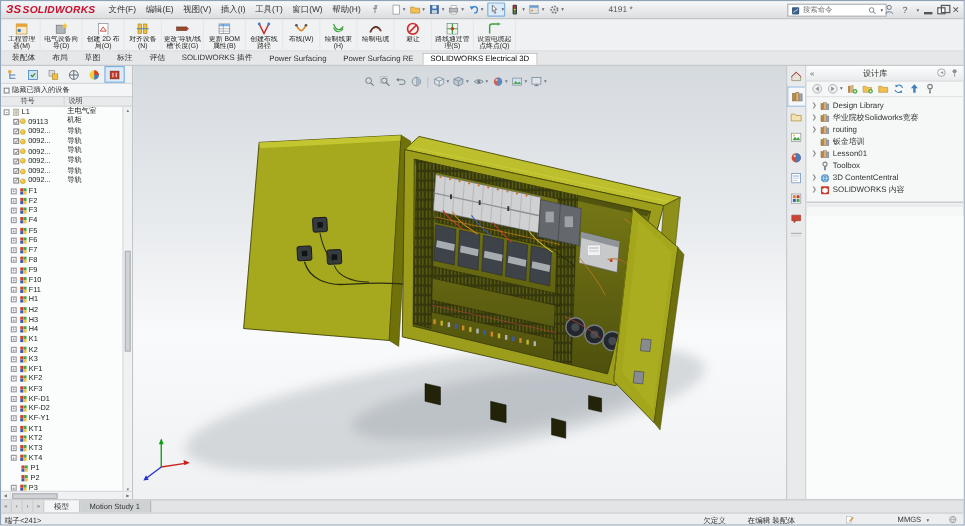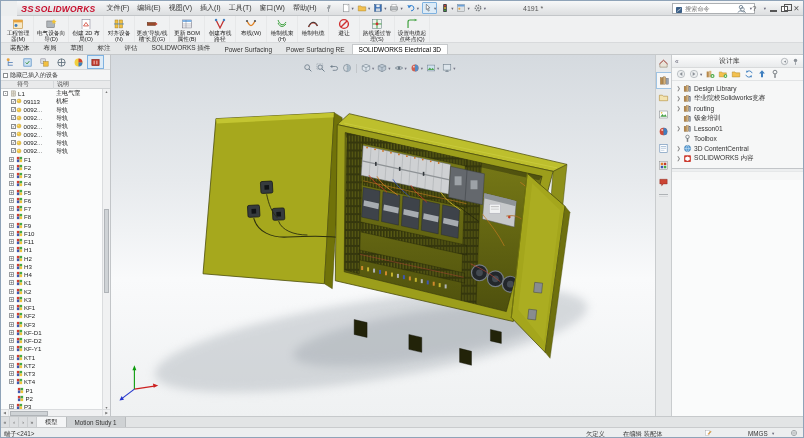--- a/index.html
+++ b/index.html
@@ -2,21 +2,21 @@
 <html><head>
 <meta charset="utf-8">
 <style>
   *{margin:0;padding:0;box-sizing:border-box;}
   html,body{width:804px;height:438px;overflow:hidden;}
   body{font-family:"Liberation Sans","DejaVu Sans",sans-serif;background:#cfd3d6;}
   #window{position:relative;width:804px;height:438px;background:#eceeef;border:1px solid #8fa3b8;overflow:hidden;}
 
   
   .titlebar{position:absolute;top:0;left:0;right:0;height:15px;display:flex;align-items:center;
-    background:linear-gradient(#f7f8f9,#dcdee0);border-bottom:1px solid #c3c6c9;z-index:9;margin-left:16px;}
+    background:linear-gradient(#f7f8f9,#dcdee0);border-bottom:1px solid #c3c6c9;z-index:9;}
   .logo{margin-left:4px;font-size:8.5px;font-weight:bold;font-style:italic;color:#c8102e;white-space:nowrap;letter-spacing:.2px;}
   .logo .mark{font-size:9.5px;margin-right:1px;}
   .menubar{display:flex;margin-left:7px;}
   .menu{font-size:7px;color:#333;padding:2px 4px;white-space:nowrap;}
   .qat{display:flex;align-items:center;gap:3px;margin-left:8px;}
   .qbtn{display:flex;align-items:center;}
   .qbtn.sel{background:#dcebf7;border:1px solid #7fb2e0;border-radius:1px;}
   .caret{font-size:4.5px;color:#667;margin-left:1px;}
   .doctitle{position:absolute;left:506px;top:4px;font-size:7px;color:#555;}
   .search{position:absolute;left:655px;top:2px;width:83px;height:11px;border:1px solid #adb0b3;background:#fff;

